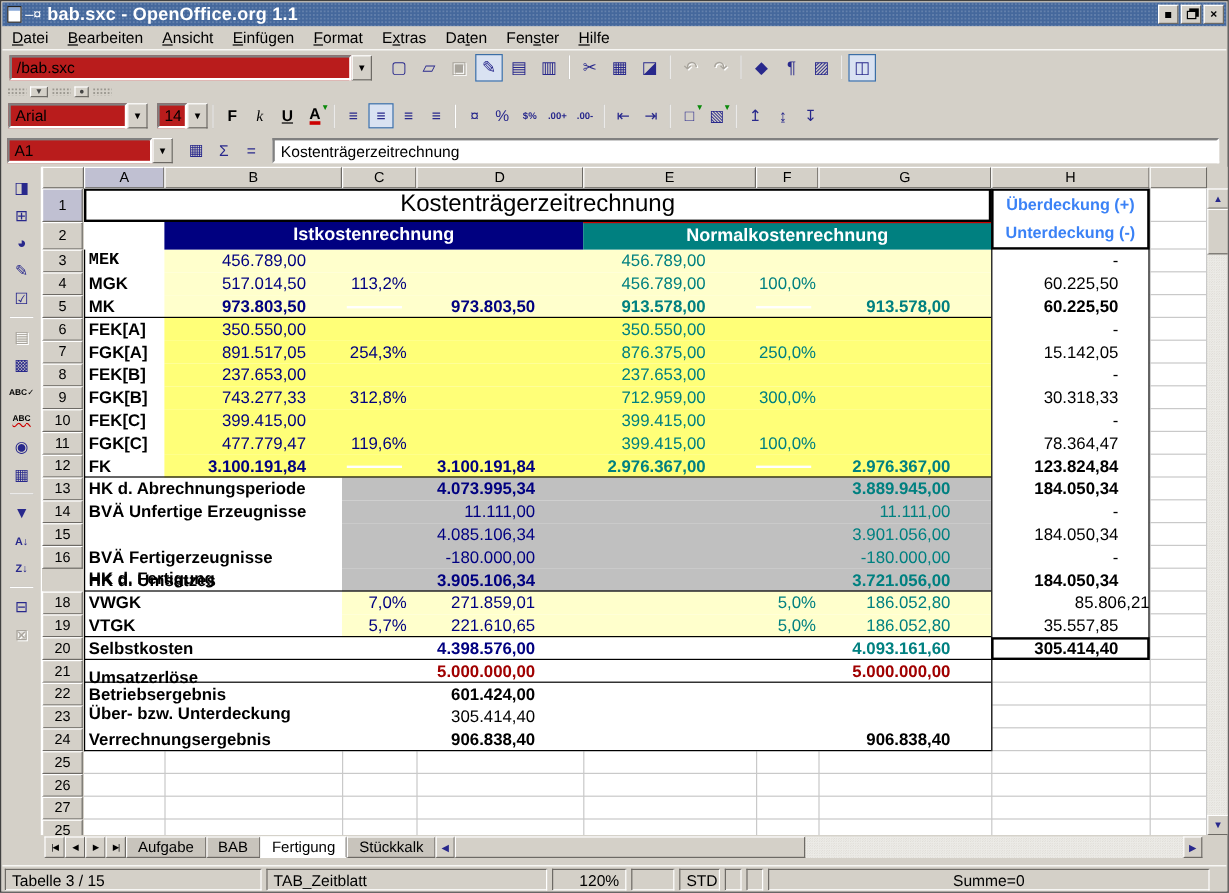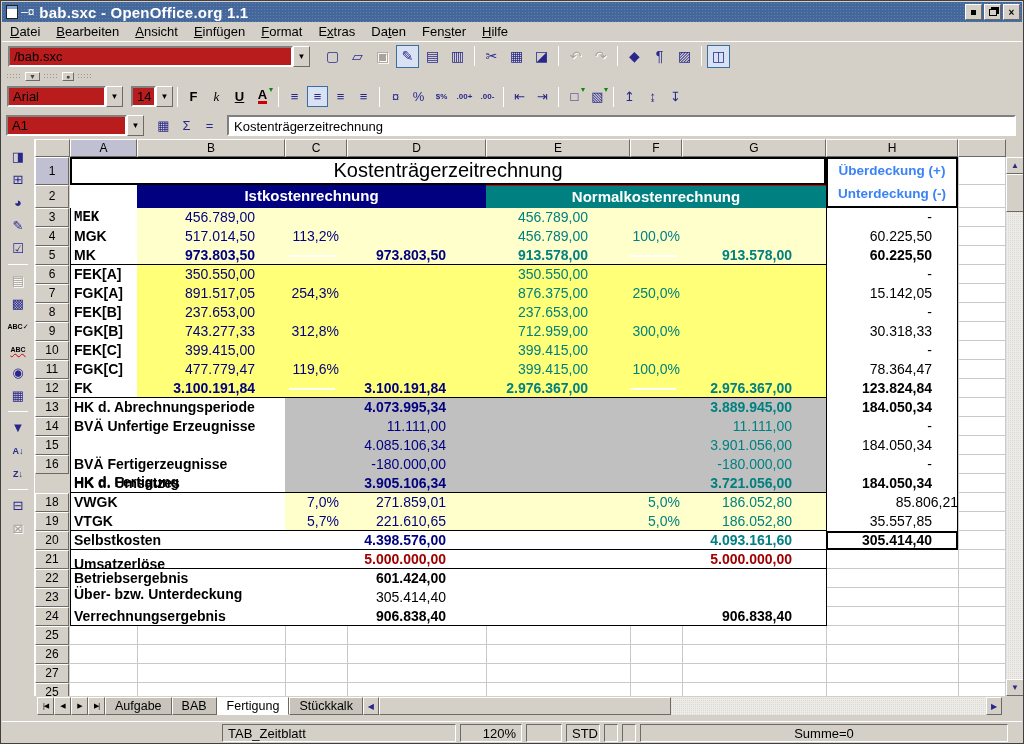--- a/index.html
+++ b/index.html
@@ -618,20 +618,21 @@
       </div>
     <div id="hscroll">
       <div id="hleft" class="sbtn out">◀</div>
       <div id="hthumb" class="out"></div>
       <div id="hright" class="sbtn out">▶</div>
     </div>
     <div id="tabcorner"></div>
   </div>
 
   <div id="statusbar">
+      <div class="panel" style="left: 2px; width: 214px; text-align: left;">Tabelle 3 / 15</div>
       <div class="panel" style="left: 220px; width: 234px; text-align: left;">TAB_Zeitblatt</div>
       <div class="panel" style="left: 458px; width: 62px; text-align: right;">120%</div>
       <div class="panel" style="left: 524px; width: 36px; text-align: left;"></div>
       <div class="panel" style="left: 564px; width: 34px; text-align: center;">STD</div>
       <div class="panel" style="left: 602px; width: 14px; text-align: left;"></div>
       <div class="panel" style="left: 620px; width: 14px; text-align: left;"></div>
       <div class="panel" style="left: 638px; width: 368px; text-align: center;">Summe=0</div>
     </div>
 
 </div>

